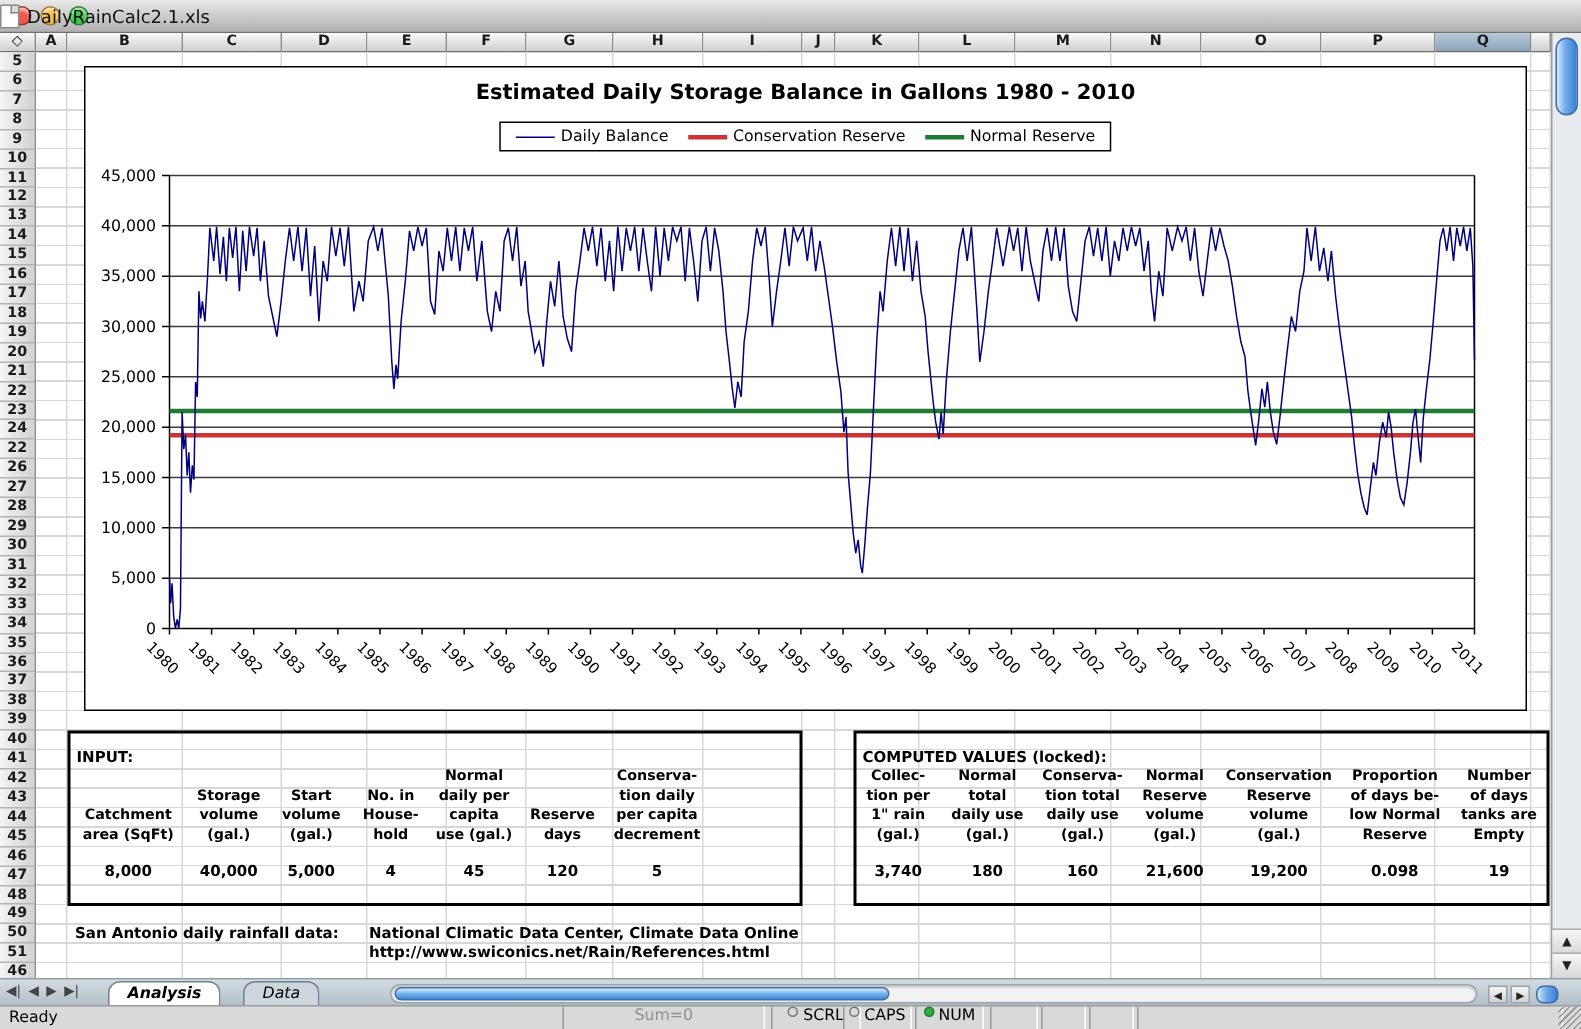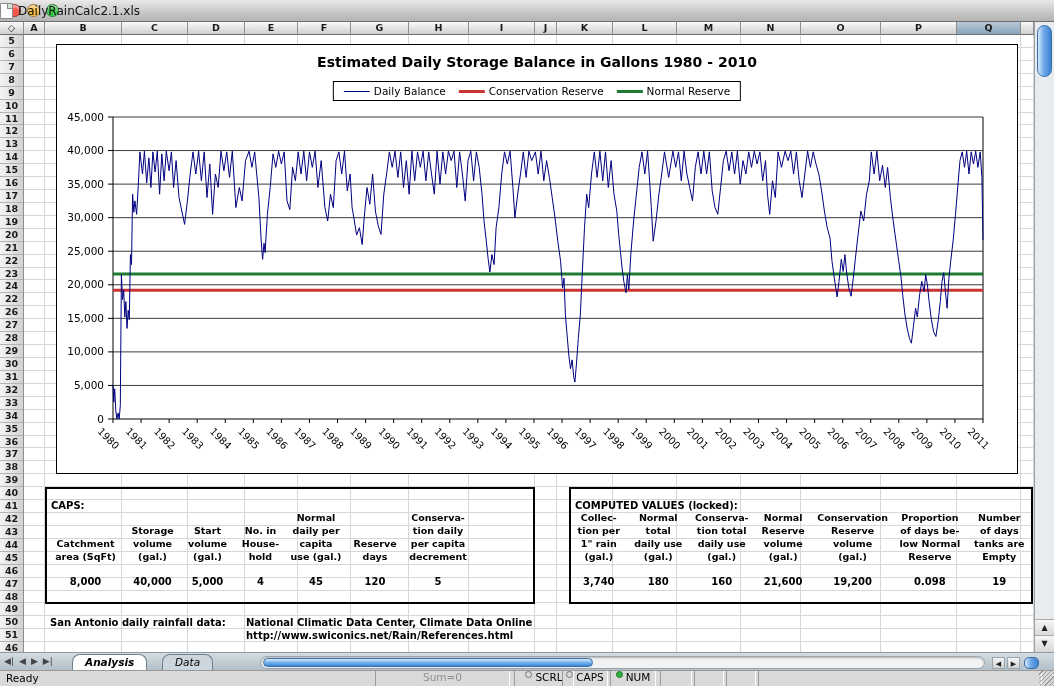--- a/index.html
+++ b/index.html
@@ -315,21 +315,21 @@
           </g>
           <g>
             <line x1="56" y1="229.04" x2="926" y2="229.04" stroke="#1e7b33" stroke-width="3"></line>
             <line x1="56" y1="245.14666666666665" x2="926" y2="245.14666666666665" stroke="#cc3333" stroke-width="3"></line>
           </g>
           <polyline points="56.0,340.4 56.8,357.2 57.7,343.8 58.8,365.9 59.9,374.0 61.1,368.0 62.2,374.0 63.3,360.6 64.4,229.7 65.5,254.5 66.7,245.1 67.8,272.0 68.9,256.6 70.0,283.4 71.2,265.3 72.3,274.7 73.4,209.6 74.5,219.6 75.6,149.2 76.8,167.3 77.9,155.9 79.6,169.3 81.3,140.5 82.9,106.9 85.5,129.0 87.4,106.2 89.7,137.8 91.9,112.9 93.9,142.5 95.9,106.9 98.1,127.0 100.3,106.2 102.6,149.2 104.8,108.9 107.1,135.8 109.3,106.2 112.1,125.7 114.4,106.9 116.6,142.5 119.1,115.6 122.0,152.5 124.8,166.0 127.6,179.4 130.4,155.9 133.2,129.0 136.0,106.9 138.8,129.0 141.6,106.2 144.4,135.8 147.2,106.9 150.0,152.5 152.8,119.0 155.6,169.3 158.4,129.0 161.2,142.5 164.0,106.2 166.9,125.7 169.7,106.9 172.5,132.4 175.3,106.2 178.9,162.6 182.3,142.5 185.1,155.9 188.5,115.6 192.1,106.2 194.9,122.3 197.7,106.9 199.7,129.0 201.9,152.5 204.2,196.2 205.6,214.3 207.0,198.2 208.1,207.6 210.4,169.3 213.2,142.5 216.0,108.9 218.8,122.3 221.6,106.2 224.4,119.0 227.2,106.9 230.0,155.9 232.8,164.6 235.6,122.3 238.4,135.8 241.2,106.9 244.0,129.0 246.8,106.2 249.6,135.8 252.5,106.9 255.3,122.3 258.1,106.2 260.9,142.5 264.2,115.6 267.9,162.6 270.7,176.0 273.5,149.2 276.3,162.6 279.1,115.6 281.9,106.9 284.7,129.0 287.5,106.2 290.3,145.8 293.1,129.0 295.1,162.6 297.4,176.0 299.6,190.1 302.4,182.7 305.2,199.5 307.2,172.7 310.0,142.5 312.8,159.2 315.6,129.0 318.4,166.0 321.2,180.7 324.0,189.4 326.8,149.2 329.6,129.0 332.4,106.9 335.2,122.3 338.0,106.2 340.9,132.4 343.7,106.9 346.5,142.5 349.3,115.6 352.1,149.2 354.9,106.2 357.7,135.8 360.5,106.9 363.3,122.3 366.1,106.2 368.9,135.8 371.7,106.9 374.5,129.0 377.3,149.2 380.1,106.2 383.0,139.1 385.8,106.9 388.6,129.0 391.4,106.2 394.2,115.6 397.0,106.2 399.8,142.5 402.6,106.9 405.4,129.0 408.2,155.9 411.0,115.6 413.8,106.2 416.6,135.8 419.4,106.9 422.2,122.3 425.0,149.2 427.0,176.0 429.3,196.2 431.2,214.3 432.9,227.0 434.9,209.6 437.1,219.6 439.1,182.7 441.9,162.6 444.7,129.0 447.5,106.9 450.3,119.0 453.1,106.2 455.9,142.5 457.9,172.7 460.7,149.2 463.5,129.0 466.3,106.9 469.1,132.4 471.9,106.2 474.7,115.6 478.4,106.9 481.2,129.0 484.0,106.2 486.8,135.8 489.6,115.6 492.4,132.4 495.2,152.5 498.0,172.7 500.8,196.2 503.6,216.3 505.6,243.1 507.0,233.1 508.4,270.0 510.1,290.1 511.8,310.2 513.5,323.7 515.1,314.9 516.8,332.4 517.9,337.1 519.6,317.0 521.3,293.5 523.3,270.0 525.2,229.7 527.5,182.7 529.7,149.2 531.7,162.6 534.5,129.0 537.3,106.9 540.1,132.4 542.9,106.2 545.7,135.8 548.5,106.9 551.3,142.5 554.1,115.6 557.0,149.2 559.8,166.0 561.7,189.4 563.4,206.2 565.1,223.0 566.8,236.4 569.0,247.8 570.4,229.7 571.8,244.5 573.8,209.6 576.6,176.0 579.4,149.2 582.2,122.3 585.0,106.9 587.8,129.0 590.6,106.2 592.6,135.8 594.3,162.6 596.2,196.2 599.0,176.0 601.9,149.2 604.7,129.0 607.5,106.9 611.7,132.4 615.9,106.2 618.7,122.3 621.5,106.9 624.3,135.8 627.1,106.2 629.9,129.0 632.7,142.5 635.5,155.9 638.3,122.3 641.1,106.9 644.0,129.0 646.8,106.2 649.6,129.0 652.4,106.9 655.2,145.8 658.0,162.6 660.8,169.3 663.6,142.5 666.4,115.6 669.2,106.2 672.0,125.7 674.8,106.9 677.6,129.0 680.4,106.2 683.2,139.1 686.0,115.6 688.9,129.0 691.7,106.9 694.5,122.3 697.3,106.2 700.1,119.0 702.9,106.9 705.7,135.8 708.5,115.6 710.5,149.2 712.7,169.3 715.5,135.8 718.3,152.5 721.1,106.9 724.5,122.3 728.1,106.2 731.0,115.6 733.8,106.2 736.6,129.0 739.4,106.9 742.2,135.8 745.0,152.5 747.8,129.0 750.6,106.2 753.4,122.3 756.2,106.9 759.0,119.0 761.8,129.0 764.6,145.8 767.4,166.0 770.2,182.7 773.0,192.8 775.0,216.3 777.3,233.1 780.1,251.9 782.0,236.4 784.3,214.3 786.2,226.4 787.9,209.6 789.9,229.7 791.9,243.1 794.1,251.2 796.3,233.1 798.3,214.3 801.1,189.4 803.9,166.0 806.7,176.0 809.5,149.2 812.3,135.8 814.3,106.9 817.1,129.0 819.9,106.2 822.7,135.8 825.5,120.3 828.3,142.5 830.6,122.3 833.4,152.5 836.2,176.0 839.0,196.2 841.8,216.3 844.1,233.1 845.7,249.8 848.0,270.0 850.2,283.4 852.5,293.5 854.4,298.2 856.4,281.4 858.6,263.3 860.3,272.0 862.6,249.8 864.8,236.4 867.1,246.5 868.7,229.7 870.4,239.8 872.1,256.6 874.4,274.7 876.6,286.8 878.9,291.5 881.1,276.7 883.3,256.6 885.0,236.4 886.7,227.7 888.4,246.5 890.1,263.3 891.8,234.4 893.7,216.3 896.3,194.1 898.5,169.3 900.7,142.5 903.0,115.6 905.2,106.9 907.5,122.3 909.7,106.2 912.0,129.0 914.2,106.9 916.5,119.0 918.7,106.2 920.9,122.3 923.2,106.9 924.9,132.4 926.0,194.8" fill="none" stroke="#00007f" stroke-width="1"></polyline>
         </svg>
     </div>
 
     <div class="tbl" id="tbl-input" style="left: 45px; width: 490px;">
-      <div class="tbl-label">CAPS:</div>
+      <div class="tbl-label">INPUT:</div>
       <div class="tbl-cols">
           <div class="tbl-col" style="width:77px">
             <div class="tbl-head">
               <div>Catchment</div>
               <div>area (SqFt)</div>
             </div>
             <div class="tbl-val">8,000</div>
           </div>
           <div class="tbl-col" style="width:57px">
             <div class="tbl-head">

